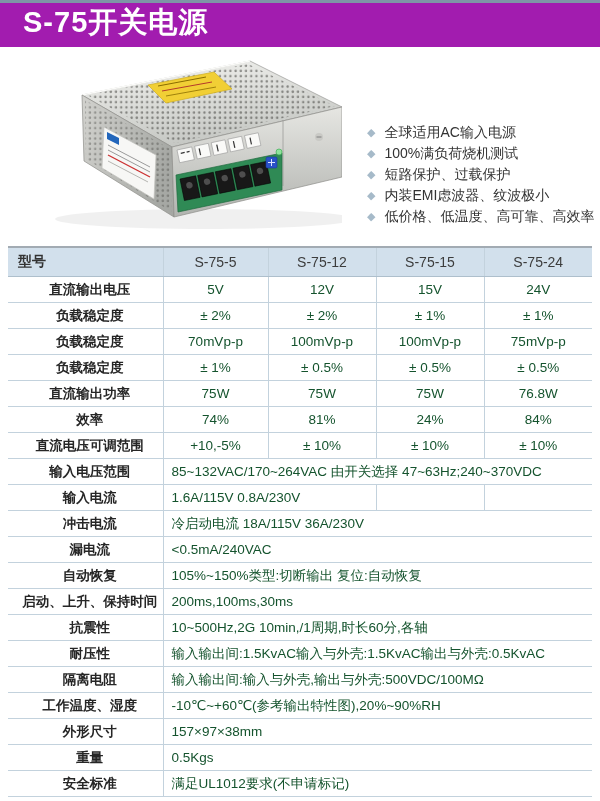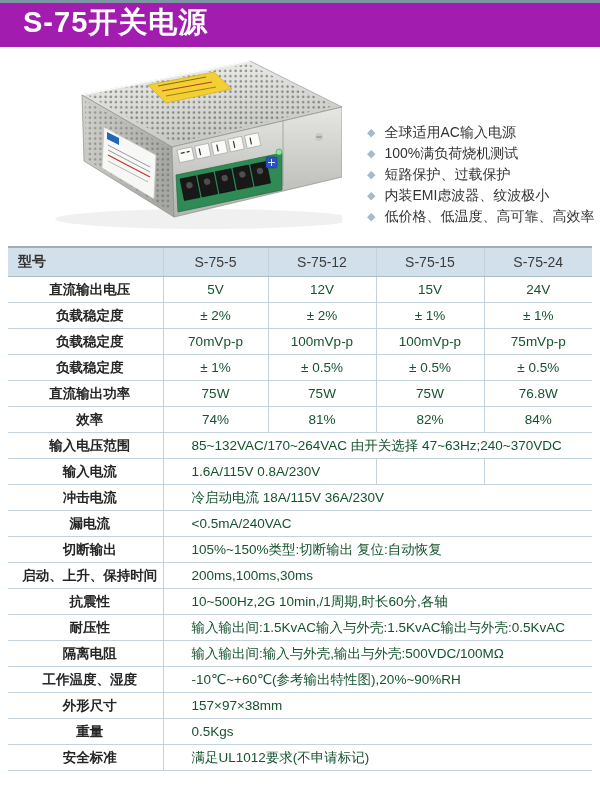--- a/index.html
+++ b/index.html
@@ -32,21 +32,21 @@
   .spec-table thead th{
     background:#d2e0ec;height:26px;font-size:14px;color:#333333;
     border-top:2px solid #a2abb3;border-bottom:1px solid #aebfcc;
   }
   .spec-table thead th.corner{text-align:left;padding-left:10px;font-weight:bold;}
   .spec-table thead th.model{text-align:center;font-weight:normal;color:#3c3c3c;}
   .spec-table td{height:23px;font-size:13.5px;}
   .spec-table td.lbl{text-align:center;padding-left:10px;color:#262626;font-weight:bold;}
   .spec-table td.val{color:#14532d;}
   .spec-table td.c{text-align:center;}
-  .spec-table td.l{text-align:left;padding-left:28px;}
+  .spec-table td.l{text-align:left;padding-left:8px;}
 </style>
 </head>
 <body>
 
 <div class="titlebar">
   <h1>S-75开关电源</h1>
 </div>
 
 <div class="product-section">
 
@@ -222,43 +222,50 @@
         <td class="lbl">直流输出功率</td>
         <td class="val c">75W</td>
         <td class="val c">75W</td>
         <td class="val c">75W</td>
         <td class="val c">76.8W</td>
       </tr>
       <tr>
         <td class="lbl">效率</td>
         <td class="val c">74%</td>
         <td class="val c">81%</td>
-        <td class="val c">82%</td>
+        <td class="val c">24%</td>
         <td class="val c">84%</td>
+      </tr>
+      <tr>
+        <td class="lbl">直流电压可调范围</td>
+        <td class="val c">+10,-5%</td>
+        <td class="val c">± 10%</td>
+        <td class="val c">± 10%</td>
+        <td class="val c">± 10%</td>
       </tr>
       <tr>
         <td class="lbl">输入电压范围</td>
         <td colspan="4" class="val l">85~132VAC/170~264VAC 由开关选择 47~63Hz;240~370VDC</td>
       </tr>
       <tr>
         <td class="lbl">输入电流</td>
         <td colspan="2" class="val l">1.6A/115V 0.8A/230V</td>
         <td class="val"></td>
         <td class="val"></td>
       </tr>
       <tr>
         <td class="lbl">冲击电流</td>
         <td colspan="4" class="val l">冷启动电流 18A/115V 36A/230V</td>
       </tr>
       <tr>
         <td class="lbl">漏电流</td>
         <td colspan="4" class="val l">&lt;0.5mA/240VAC</td>
       </tr>
       <tr>
-        <td class="lbl">切断输出</td>
+        <td class="lbl">自动恢复</td>
         <td colspan="4" class="val l">105%~150%类型:切断输出 复位:自动恢复</td>
       </tr>
       <tr>
         <td class="lbl">启动、上升、保持时间</td>
         <td colspan="4" class="val l">200ms,100ms,30ms</td>
       </tr>
       <tr>
         <td class="lbl">抗震性</td>
         <td colspan="4" class="val l">10~500Hz,2G 10min,/1周期,时长60分,各轴</td>
       </tr>

